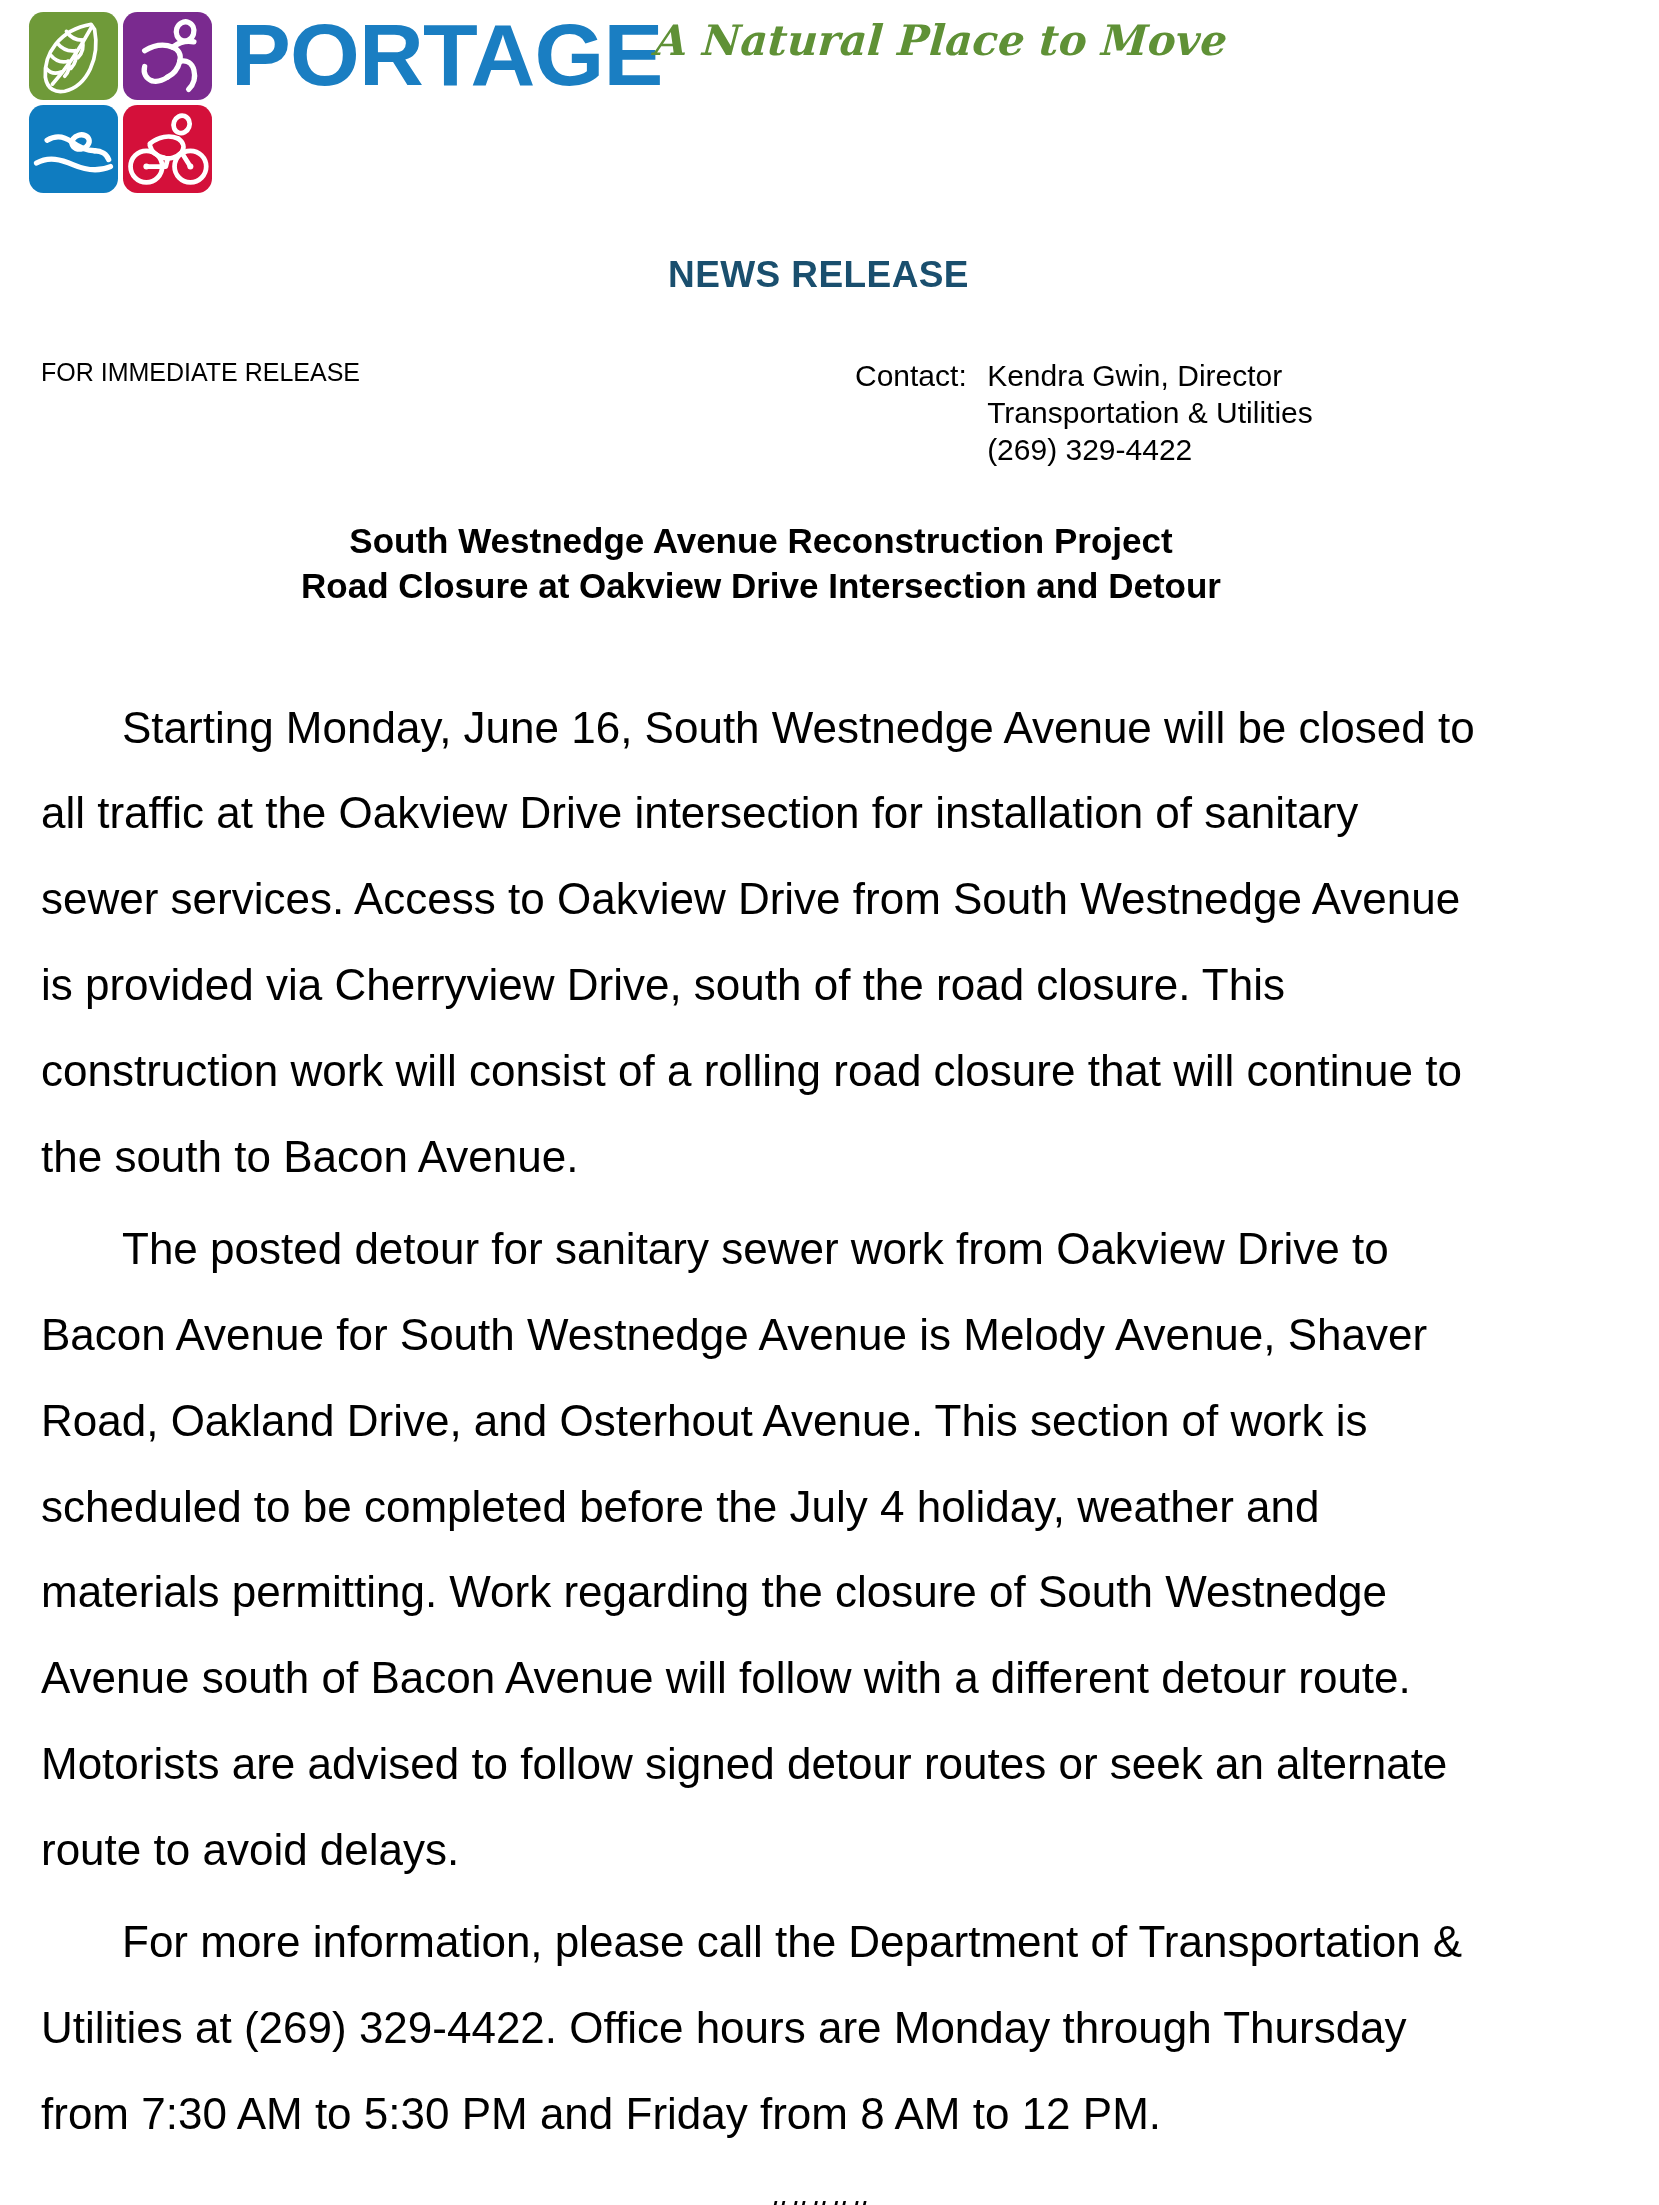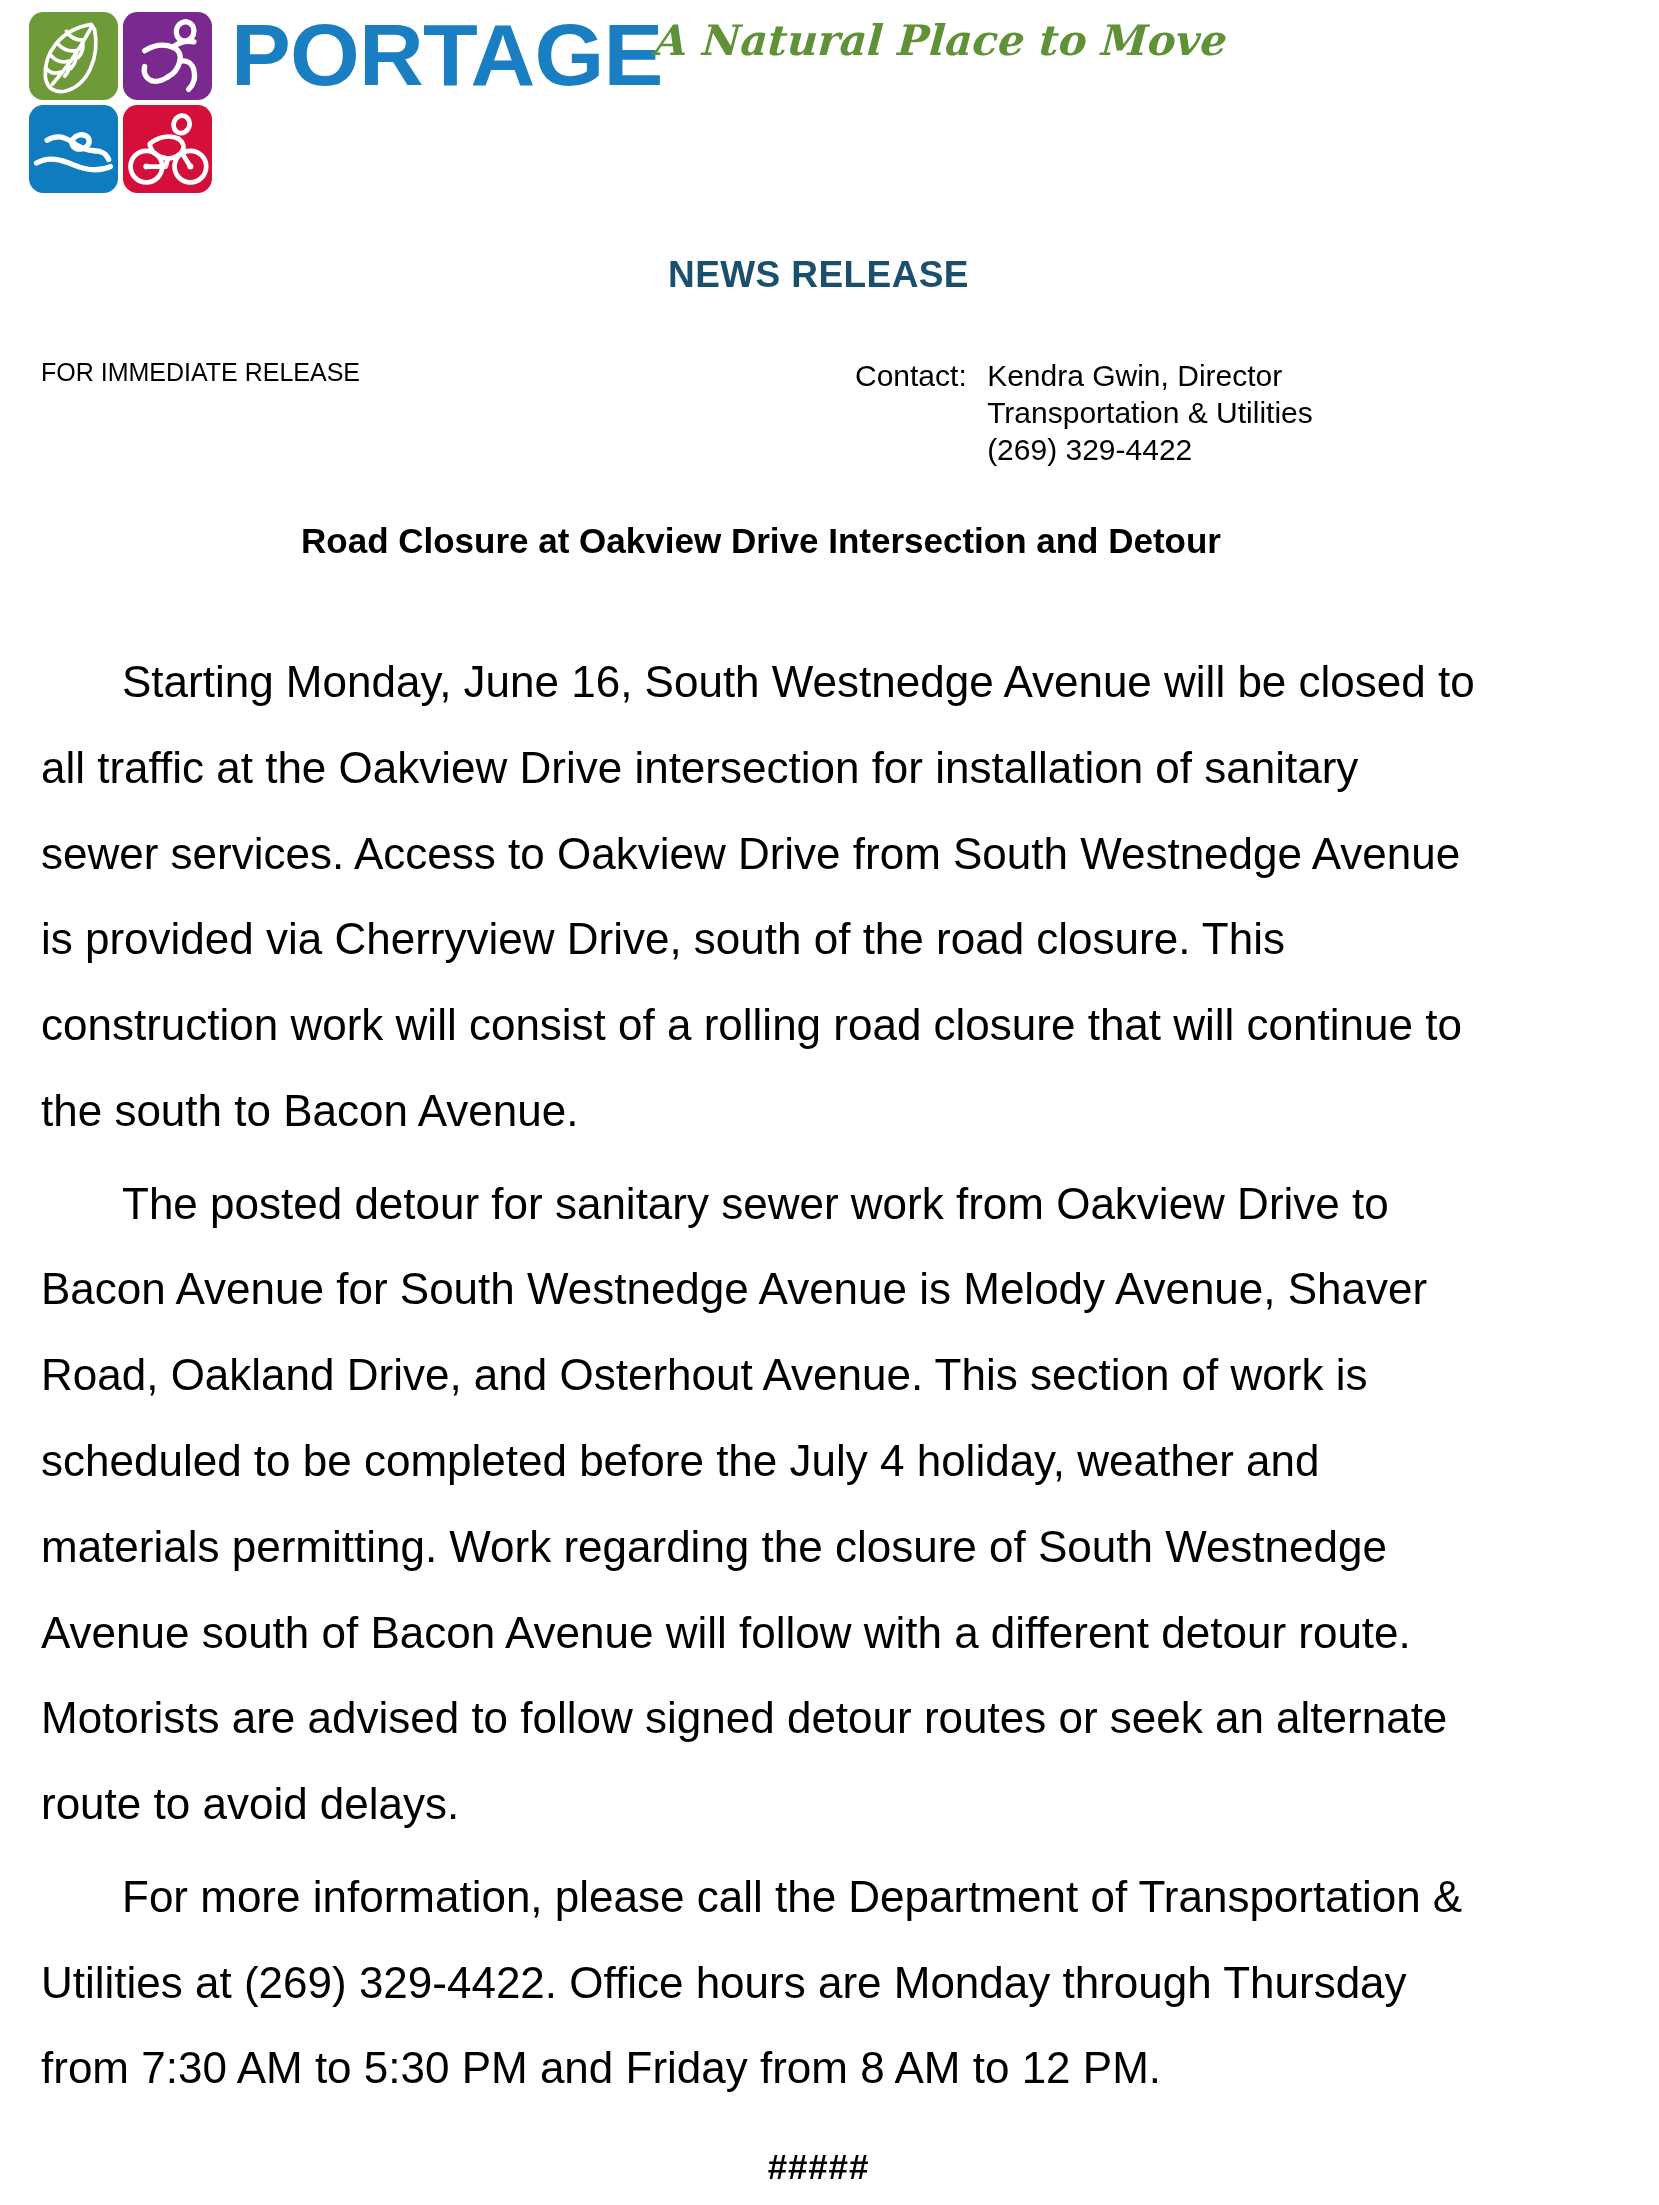--- a/index.html
+++ b/index.html
@@ -240,20 +240,21 @@
         <div class="contact-label">Contact:</div>
         <div class="contact-lines">
           <div>Kendra Gwin, Director</div>
           <div>Transportation &amp; Utilities</div>
           <div>(269) 329-4422</div>
         </div>
       </div>
     </div>
 
     <div class="doc-title">
+      <div>South Westnedge Avenue Reconstruction Project</div>
       <div>Road Closure at Oakview Drive Intersection and Detour</div>
     </div>
 
     <div class="body-text">
       <p>Starting Monday, June 16, South Westnedge Avenue will be closed to all traffic at the Oakview Drive intersection for installation of sanitary sewer services. Access to Oakview Drive from South Westnedge Avenue is provided via Cherryview Drive, south of the road closure. This construction work will consist of a rolling road closure that will continue to the south to Bacon Avenue.</p>
       <p>The posted detour for sanitary sewer work from Oakview Drive to Bacon Avenue for South Westnedge Avenue is Melody Avenue, Shaver Road, Oakland Drive, and Osterhout Avenue. This section of work is scheduled to be completed before the July 4 holiday, weather and materials permitting. Work regarding the closure of South Westnedge Avenue south of Bacon Avenue will follow with a different detour route. Motorists are advised to follow signed detour routes or seek an alternate route to avoid delays.</p>
       <p>For more information, please call the Department of Transportation &amp; Utilities at (269) 329-4422. Office hours are Monday through Thursday from 7:30 AM to 5:30 PM and Friday from 8 AM to 12 PM.</p>
     </div>
 
     <div class="footer-marks">#####</div>

